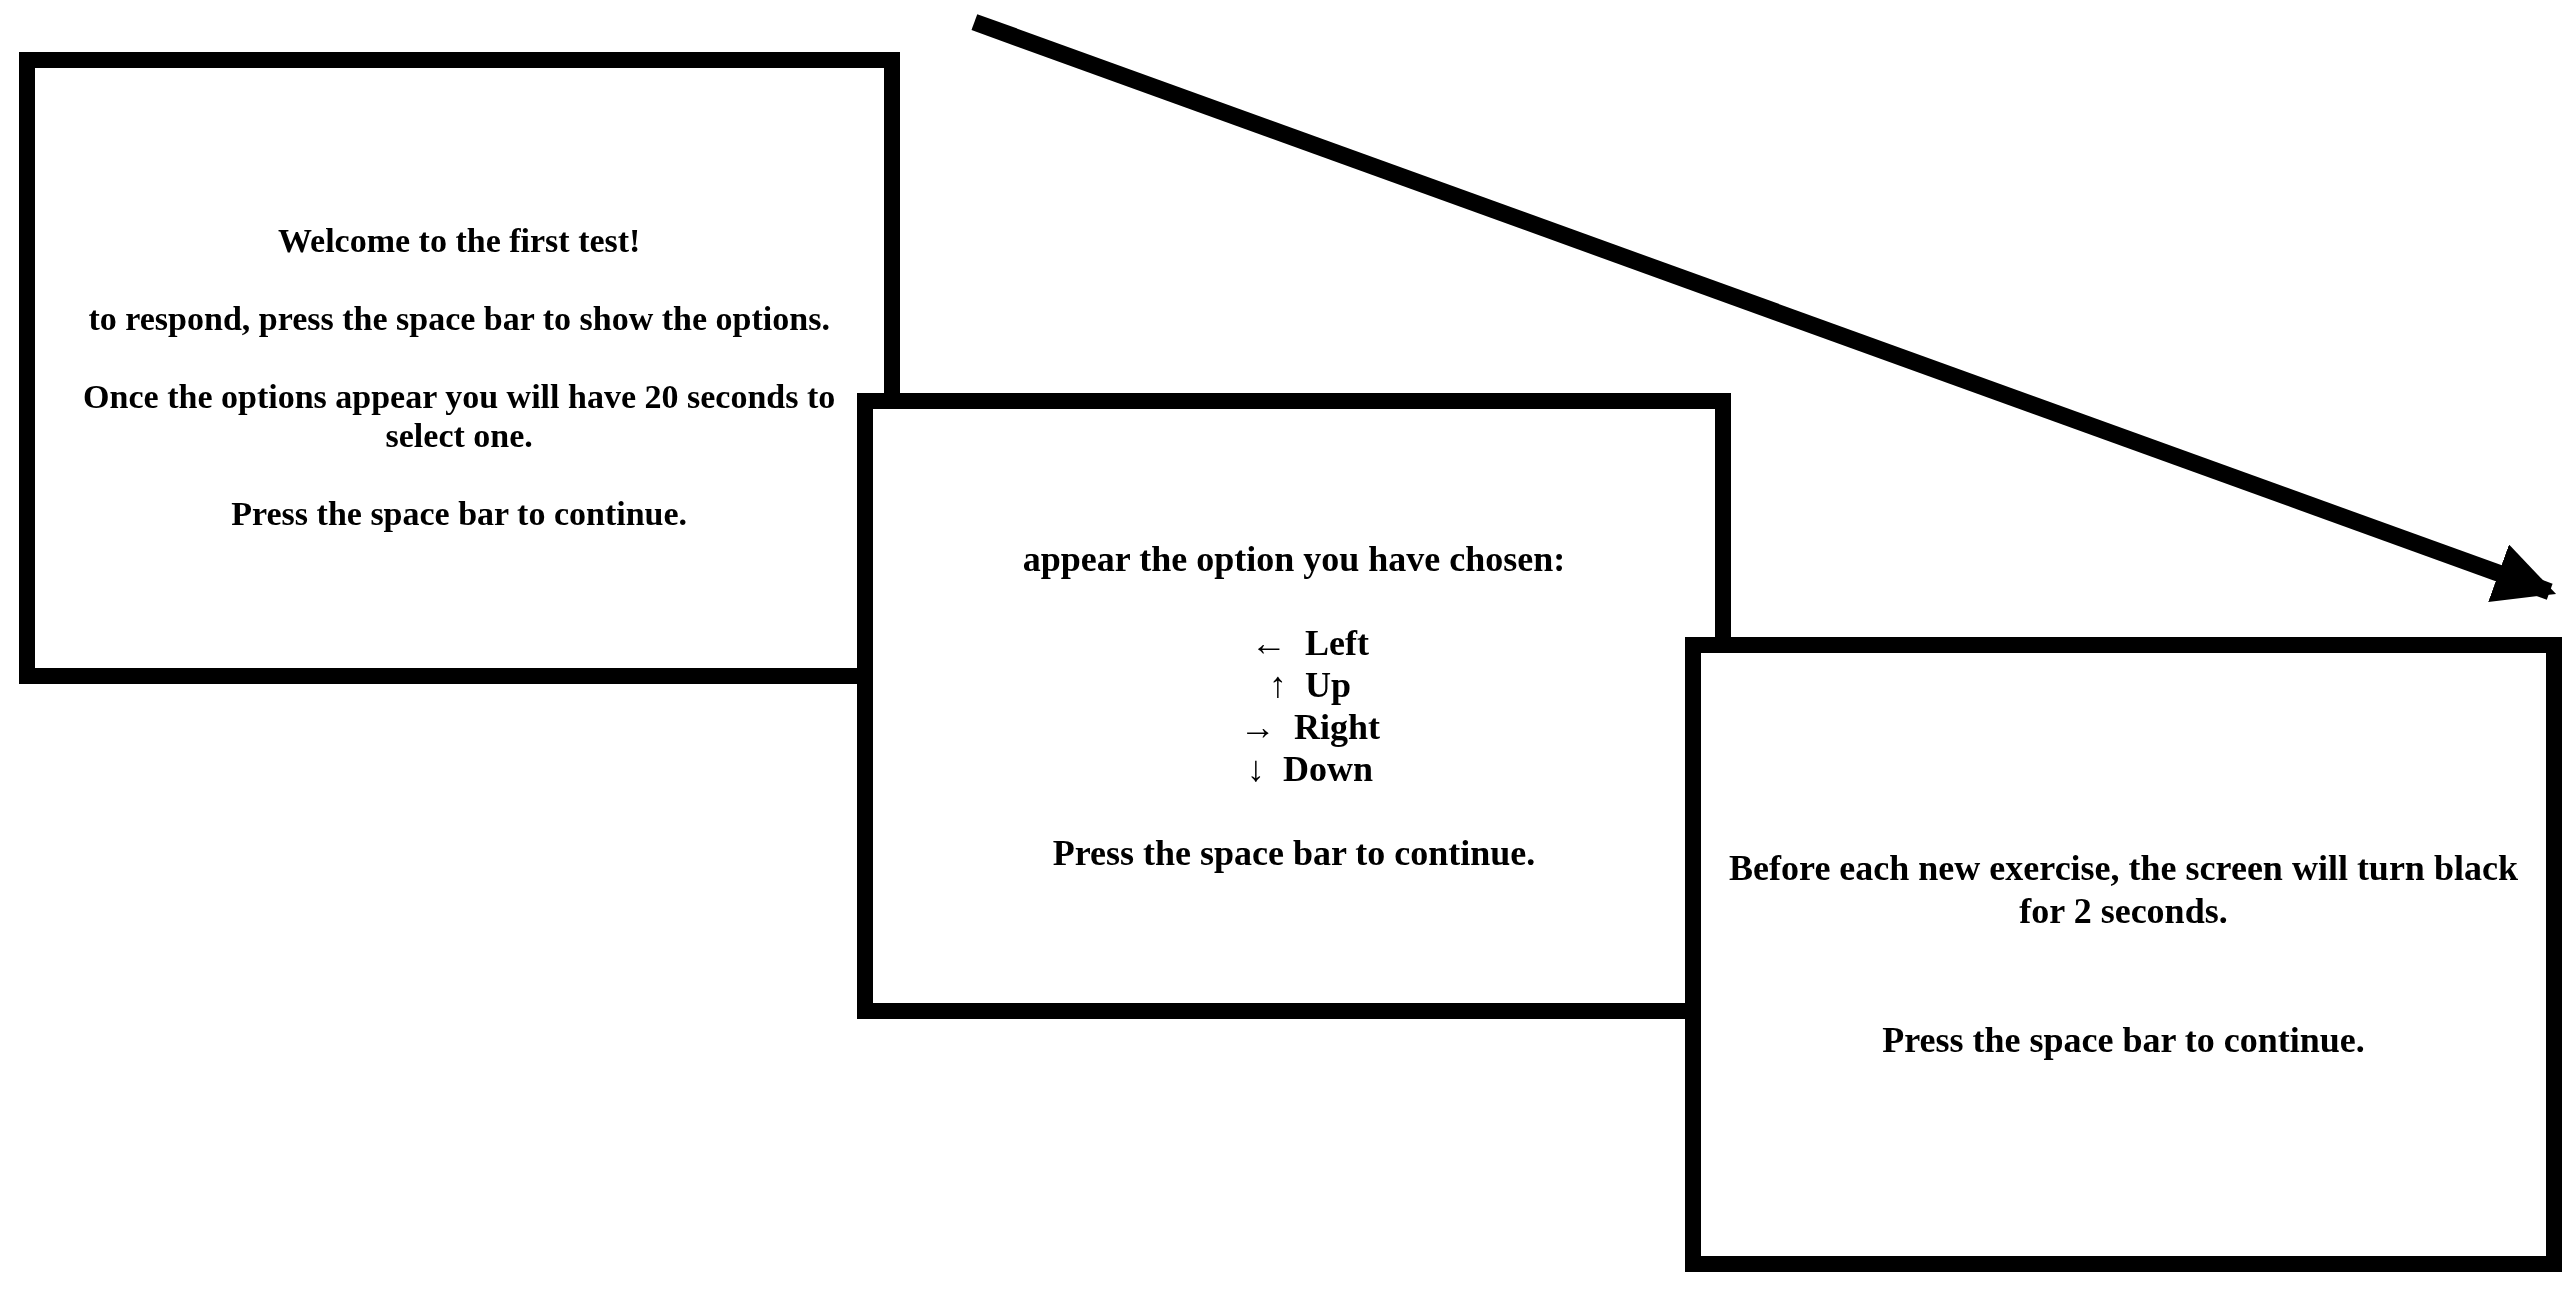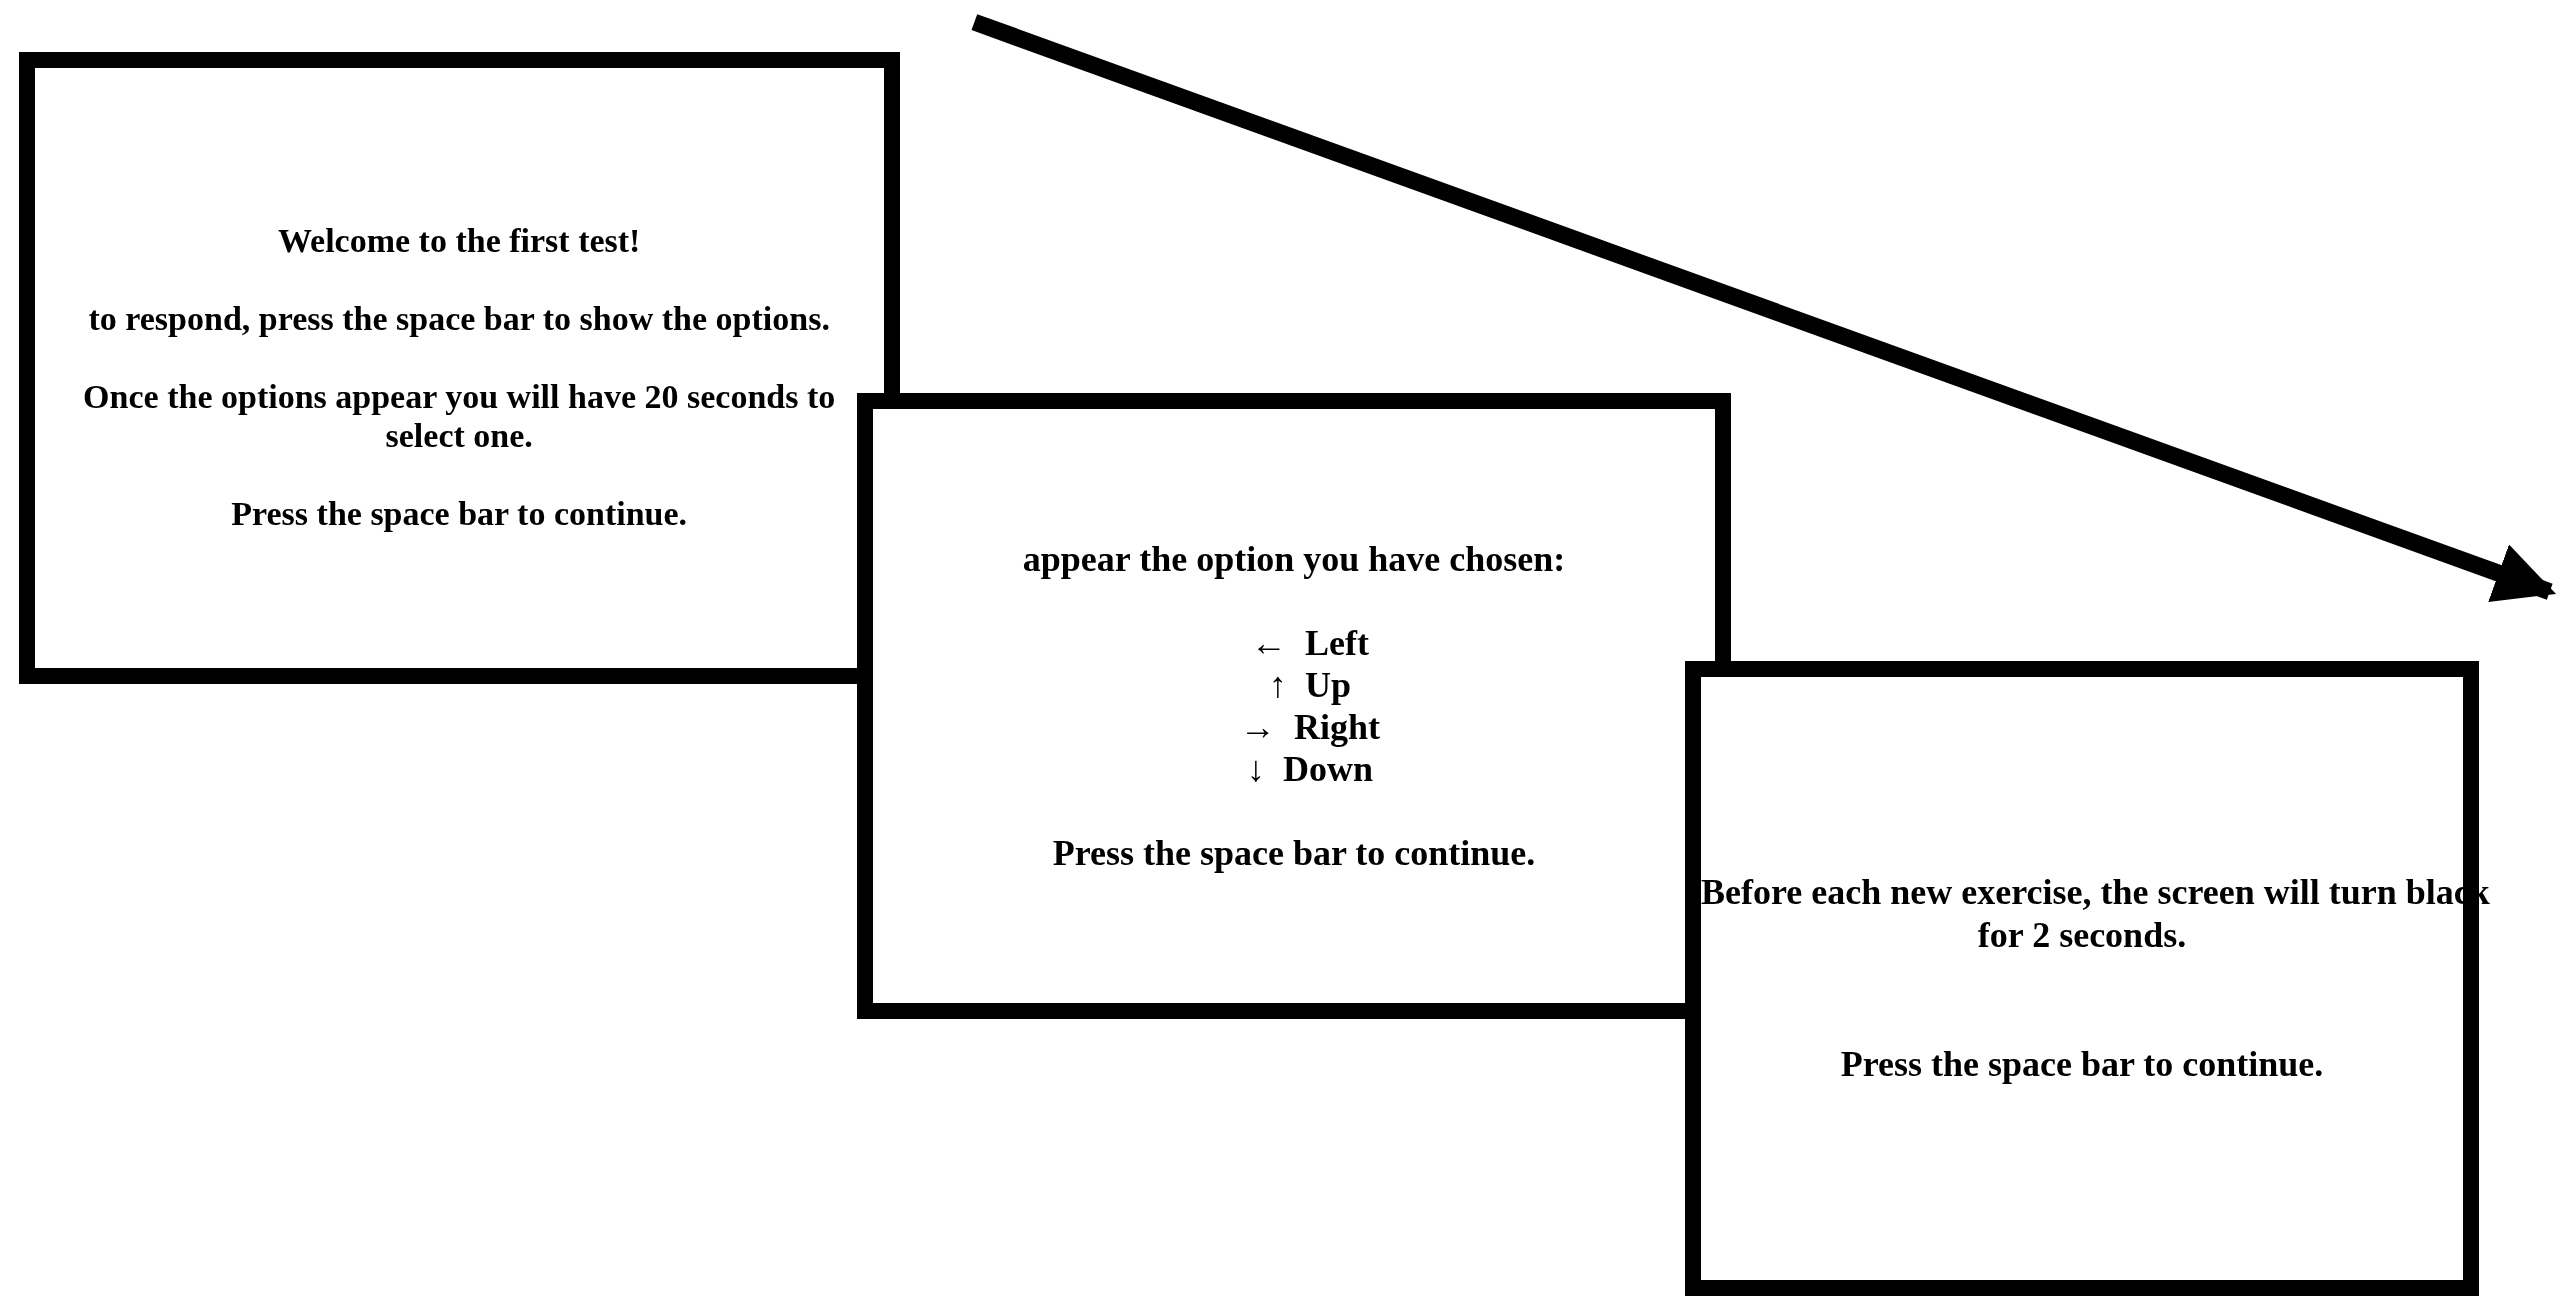--- a/index.html
+++ b/index.html
@@ -30,21 +30,21 @@
     box-sizing: border-box;
     background: var(--paper, #ffffff);
     border: 16px solid var(--ink, #000000);
     display: flex;
     align-items: center;
     justify-content: center;
     text-align: center;
   }
   .panel-1 { left: 18.7px;   top: 17px;  width: 881px; height: 632px; --fs: 34px; --lh: 39px; z-index: 1; margin-top: 35px; }
   .panel-2 { left: 857px; top: 393px; width: 874px; height: 626px; --fs: 36px; --lh: 42px; z-index: 2; }
-  .panel-3 { left: 1685px; top: 661px; width: 794px; height: 635px; --fs: 36px; --lh: 43px; z-index: 3; }
+  .panel-3 { left: 1685px; top: 637px; width: 877px; height: 635px; --fs: 36px; --lh: 43px; z-index: 3; }
   .content {
     font-size: var(--fs);
     line-height: var(--lh);
     width: 100%;
   }
   .panel-1 .content { transform: translateY(8.5px); }
   .line { white-space: nowrap; }
   .keys {
     width: max-content;
     margin-left: auto;

